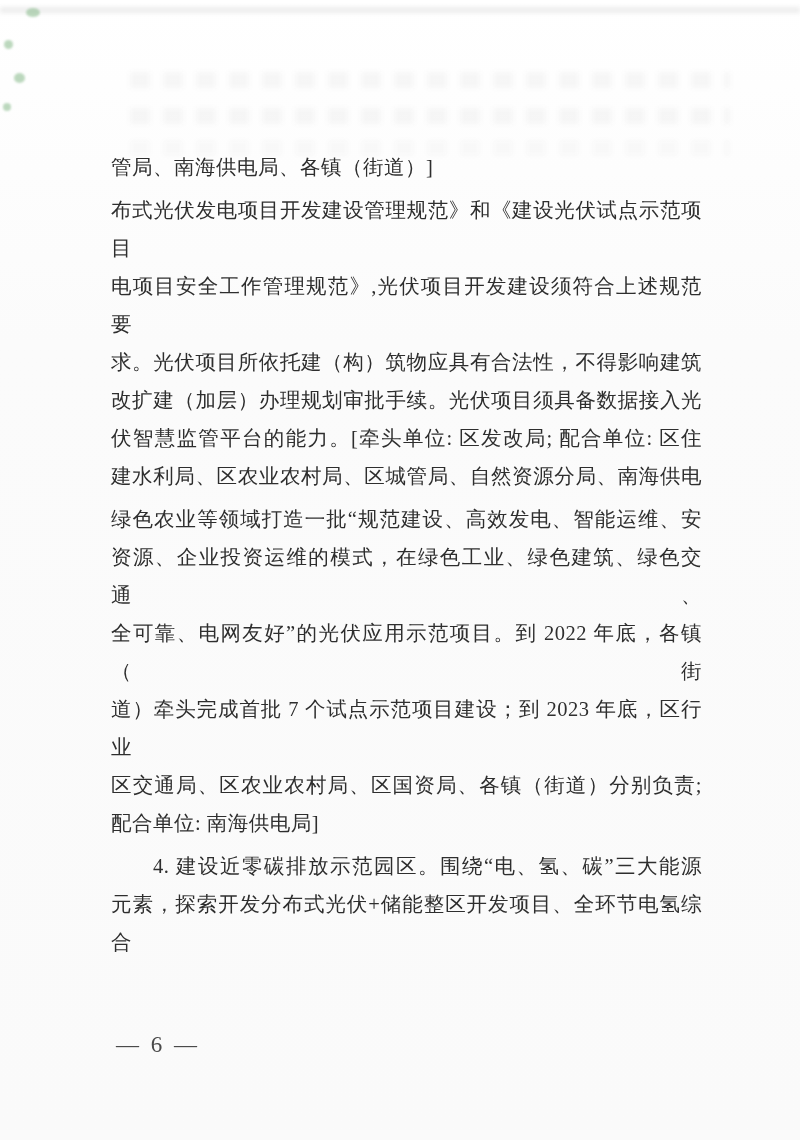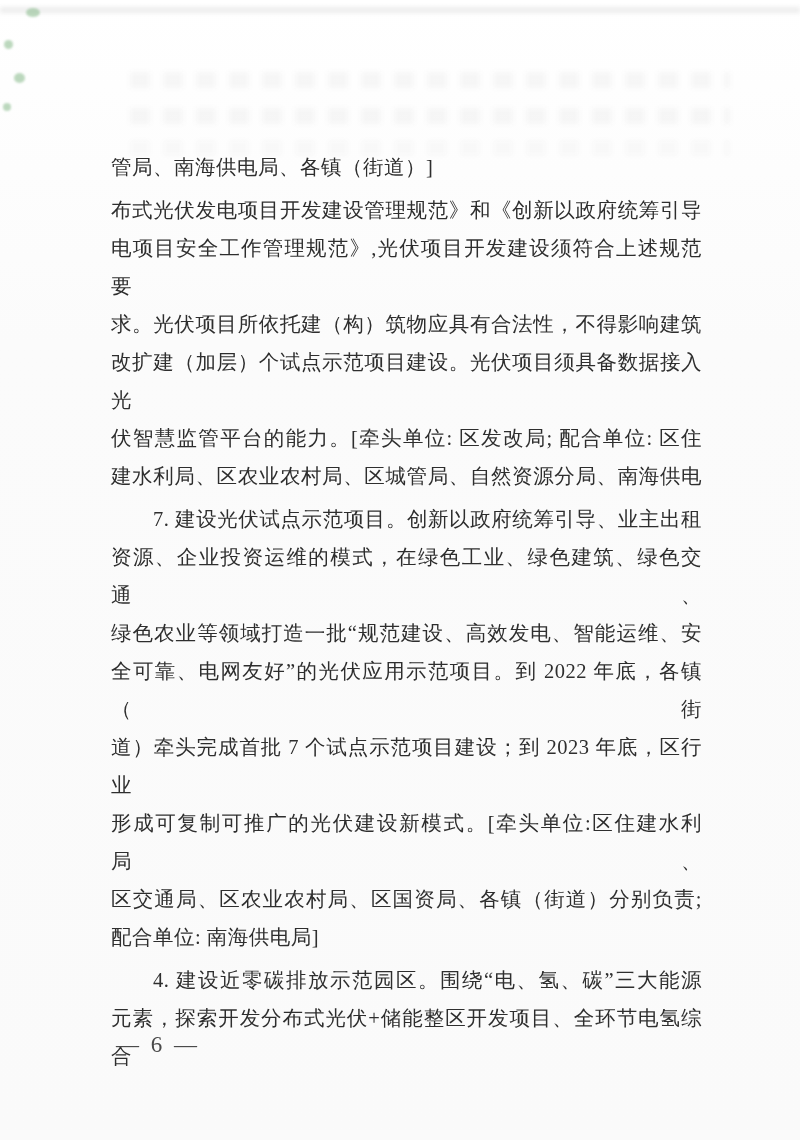--- a/index.html
+++ b/index.html
@@ -100,35 +100,33 @@
   <div class="speck" style="left:14px; top:73px; width:11px; height:10px; background:#86b989;"></div>
   <div class="speck" style="left:3px;  top:103px;width:8px;  height:8px;  background:#86b989;"></div>
 
   <div class="text-block">
 
     <p class="para">
       <span class="line short">管局、南海供电局、各镇（街道）]</span>
     </p>
 
     <p class="para">
-      <span class="line">布式光伏发电项目开发建设管理规范》和《创新以政府统筹引导</span>
+      <span class="line">布式光伏发电项目开发建设管理规范》和《建设光伏试点示范项目</span>
       <span class="line">电项目安全工作管理规范》,光伏项目开发建设须符合上述规范要</span>
       <span class="line">求。光伏项目所依托建（构）筑物应具有合法性，不得影响建筑</span>
-      <span class="line">改扩建（加层）个试点示范项目建设。光伏项目须具备数据接入光</span>
+      <span class="line">改扩建（加层）办理规划审批手续。光伏项目须具备数据接入光</span>
       <span class="line">伏智慧监管平台的能力。[牵头单位: 区发改局; 配合单位: 区住</span>
       <span class="line">建水利局、区农业农村局、区城管局、自然资源分局、南海供电</span>
     </p>
 
     <p class="para">
-      <span class="line indent">7. 建设光伏试点示范项目。创新以政府统筹引导、业主出租</span>
+      <span class="line">绿色农业等领域打造一批“规范建设、高效发电、智能运维、安</span>
       <span class="line">资源、企业投资运维的模式，在绿色工业、绿色建筑、绿色交通、</span>
-      <span class="line">绿色农业等领域打造一批“规范建设、高效发电、智能运维、安</span>
       <span class="line">全可靠、电网友好”的光伏应用示范项目。到 2022 年底，各镇（街</span>
       <span class="line">道）牵头完成首批 7 个试点示范项目建设；到 2023 年底，区行业</span>
-      <span class="line">形成可复制可推广的光伏建设新模式。[牵头单位:区住建水利局、</span>
       <span class="line">区交通局、区农业农村局、区国资局、各镇（街道）分别负责;</span>
       <span class="line short">配合单位: 南海供电局]</span>
     </p>
 
     <p class="para">
       <span class="line indent">4. 建设近零碳排放示范园区。围绕“电、氢、碳”三大能源</span>
       <span class="line">元素，探索开发分布式光伏+储能整区开发项目、全环节电氢综合</span>
 
     </p>
 

